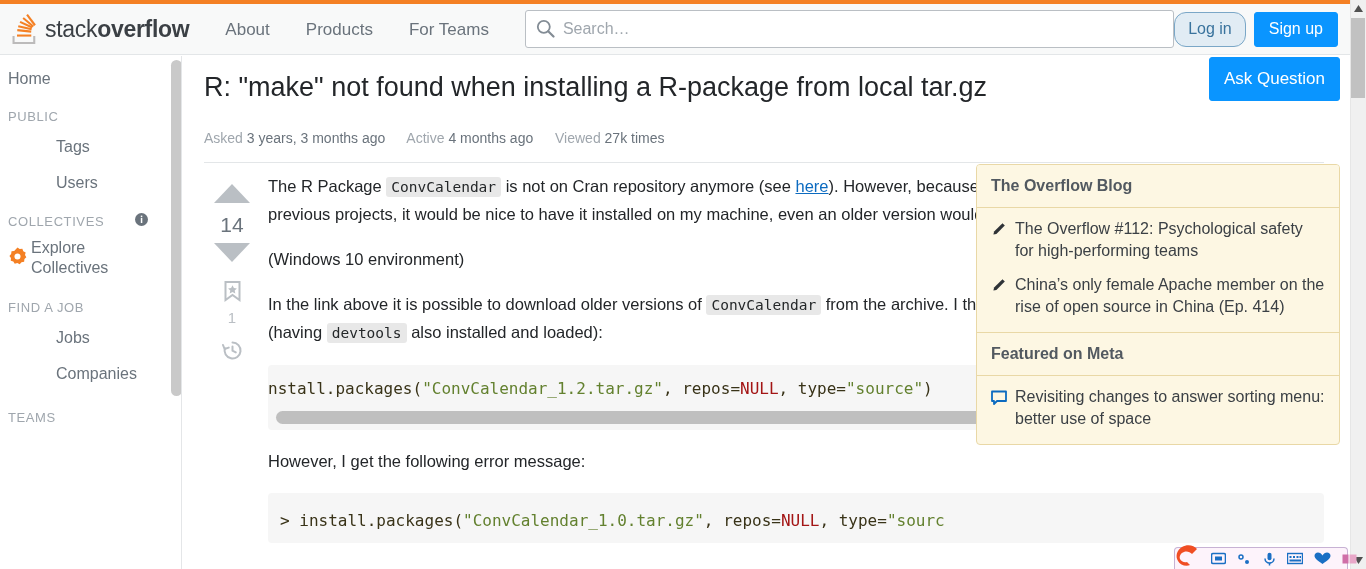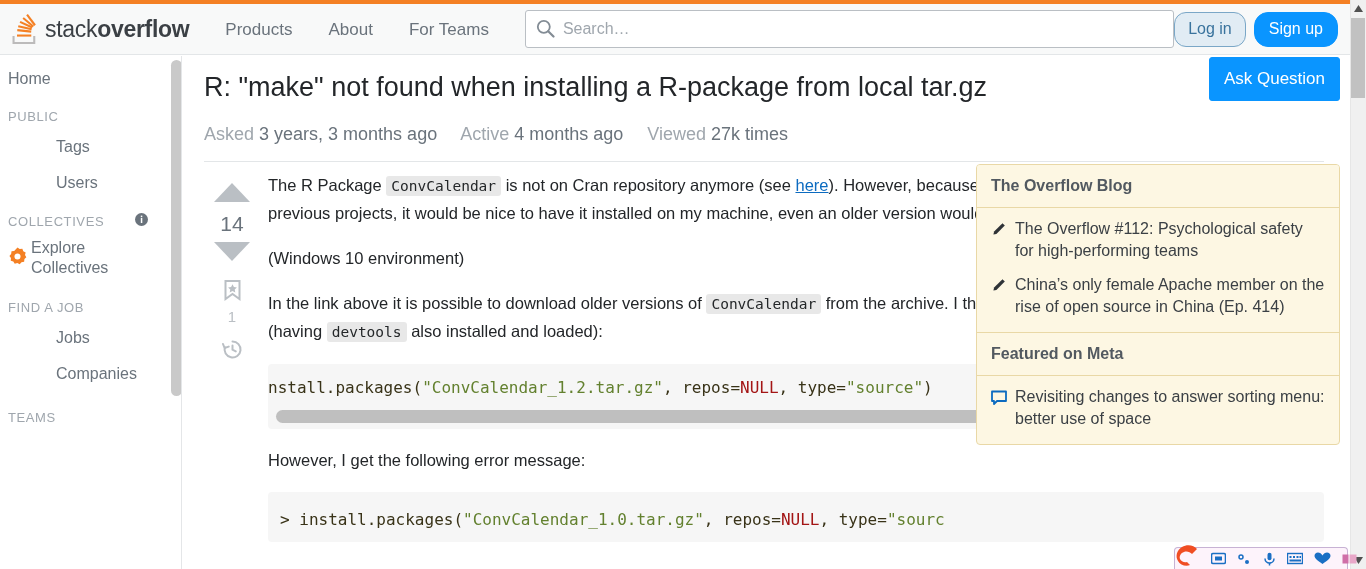--- a/index.html
+++ b/index.html
@@ -57,21 +57,21 @@
   }
 
   .btn-login {
     height: 35px; padding: 0 13px; margin-right: 8px;
     background: #E1ECF4; border: 1px solid #7aa7c7; border-radius: 12px;
     color: #39739d; font-size: 16px; cursor: pointer; white-space: nowrap;
     font-family: "Liberation Sans", sans-serif;
   }
   .btn-signup {
     height: 35px; padding: 0 14px; margin-right: 12px;
-    background: #0a95ff; border: 1px solid #0a95ff; border-radius: 14px;
+    background: #0a95ff; border: 1px solid #0a95ff; border-radius: 3px;
     color: #fff; font-size: 16px; cursor: pointer; white-space: nowrap;
     font-family: "Liberation Sans", sans-serif;
   }
 
   
   .sidebar {
     position: absolute; top: 56px; left: 0; width: 170px; height: 513px;
     background: #fff; overflow: hidden;
   }
   .sb-item {
@@ -120,21 +120,21 @@
   .main {
     position: absolute; top: 56px; left: 182px; width: 1168px; height: 513px;
     background: #fff; overflow: hidden;
   }
 
   .q-header { padding: 14px 26px 0 22px; }
   .q-title {
     font-size: 27px; color: #232629; font-weight: normal; line-height: 34px;
     margin: 0; padding-right: 160px;
   }
-  .q-meta { margin-top: 20px; font-size: 18px; color: #6a737c; }
+  .q-meta { margin-top: 26px; font-size: 14px; color: #6a737c; }
   .q-meta .lbl { color: #9fa6ad; }
   .q-meta .sep { display: inline-block; width: 14px; }
   .q-divider {
     margin: 16px 26px 0 22px; height: 1px; background: #e3e6e8;
   }
 
   .btn-ask {
     position: absolute; top: 57px; right: 26px;
     background: #0a95ff; border: 1px solid #0a95ff; border-radius: 3px;
     color: #fff; font-size: 17px; padding: 11px 14px; cursor: pointer;
@@ -253,22 +253,22 @@
             <path d="M6 13.2l13.4 3.1 0.5-2-13.4-3.1z"></path>
             <path d="M7.6 8.8l12.2 5.7 0.9-1.9-12.2-5.7z"></path>
             <path d="M10.5 4.8l10.2 8.5 1.3-1.6-10.2-8.5z"></path>
             <path d="M15.9 0l-1.7 1.3 7.9 10.6 1.7-1.3z"></path>
           </g>
         </svg>
       </span>
       <span class="so-logo-text"><span class="lite">stack</span><b>overflow</b></span>
     </div>
 
+    <div class="nav-link">About</div>
     <div class="nav-link">Products</div>
-    <div class="nav-link">About</div>
     <div class="nav-link">For Teams</div>
 
     <div class="searchwrap">
       <span class="search-icon">
         <svg width="19" height="19" viewBox="0 0 19 19">
           <circle cx="7.8" cy="7.8" r="6" fill="none" stroke="#838c95" stroke-width="1.8"></circle>
           <line x1="12.2" y1="12.2" x2="17.5" y2="17.5" stroke="#838c95" stroke-width="2.2" stroke-linecap="round"></line>
         </svg>
       </span>
       <input class="search-input" type="text" placeholder="Search…" style="">

